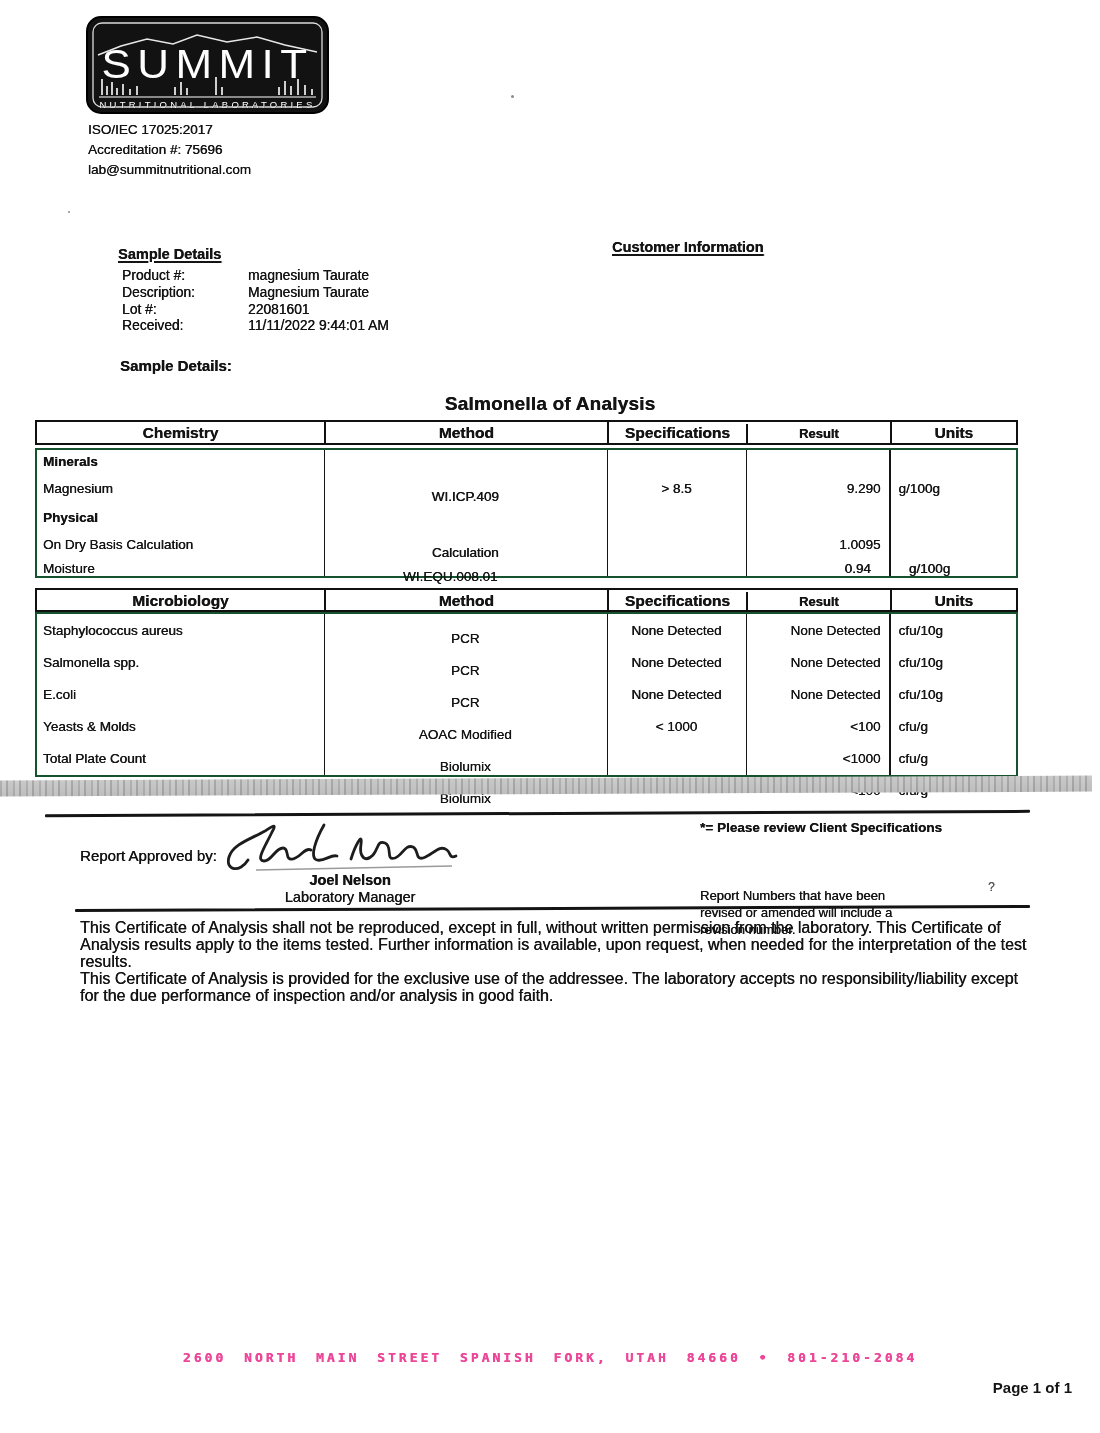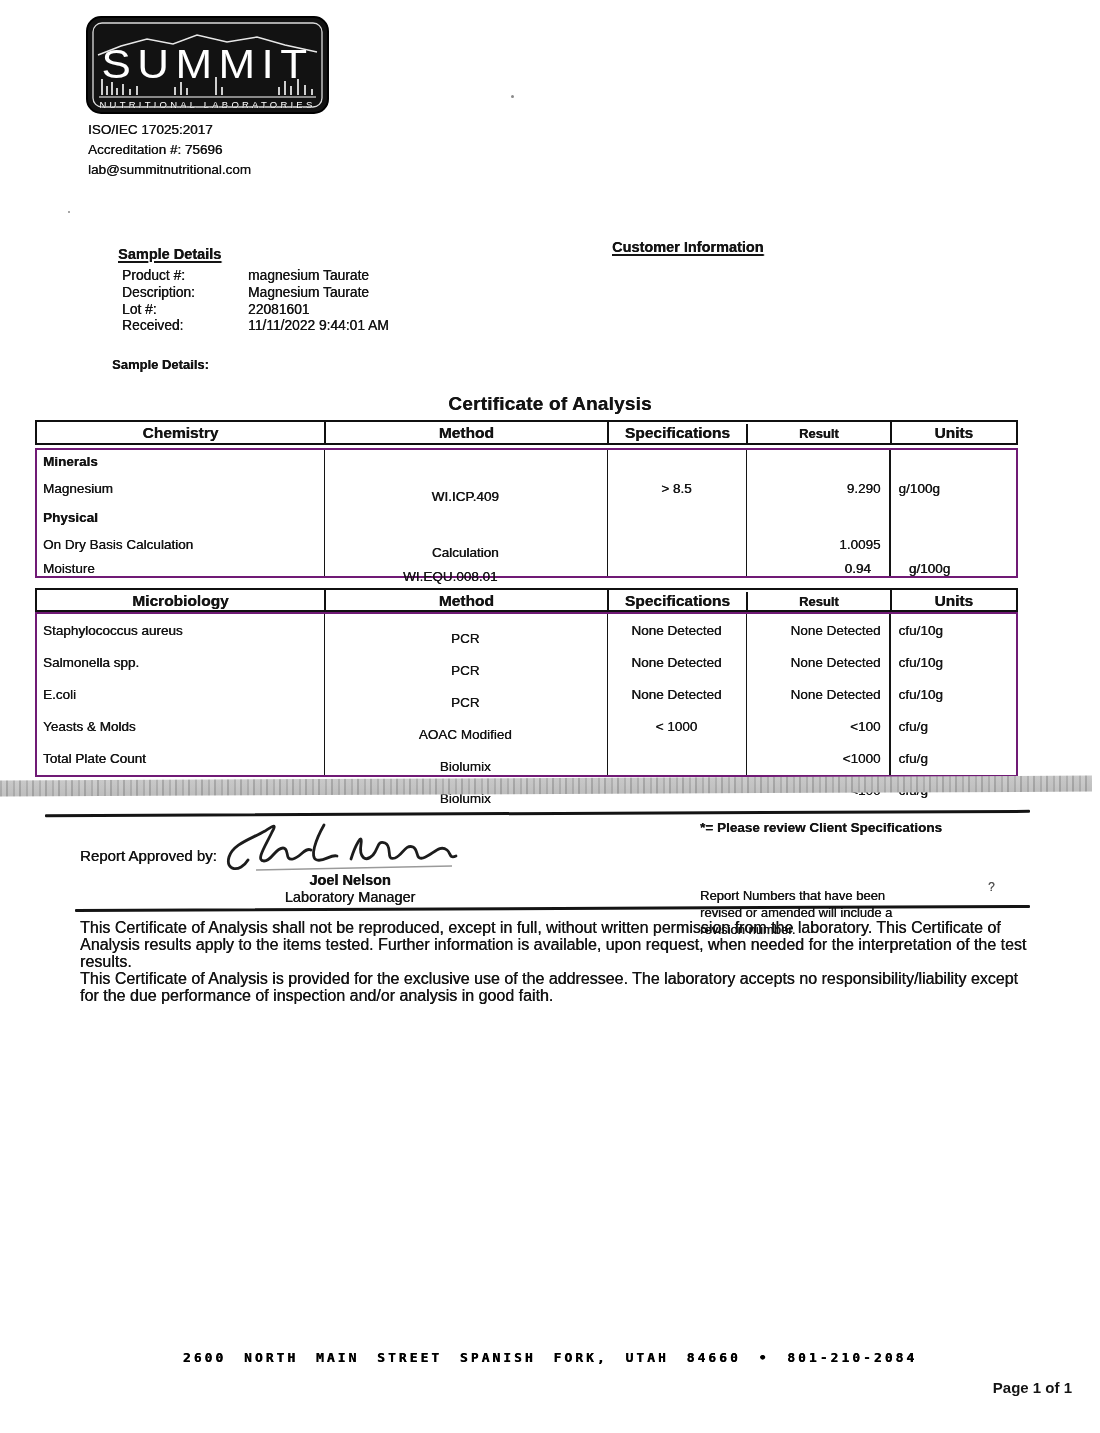--- a/index.html
+++ b/index.html
@@ -20,36 +20,36 @@
   .report-meta .row { display:flex; }
   .report-meta .lab { width:148px; font-weight:700; }
   .report-meta .val { font-weight:700; }
 
   .customer-head { left:612px; top:239px; font-size:14.5px; }
 
   .sample-head { left:118px; top:246px; font-size:14.5px; }
   .sample-fields { left:122px; top:268px; font-size:13.8px; line-height:16.8px; }
   .sample-fields .row { display:flex; }
   .sample-fields .lab { width:126px; }
-  .sample-sec { left:112px; top:357px; font-size:13px; font-weight:700; }
+  .sample-sec { left:120px; top:357px; font-size:15px; font-weight:700; }
 
   .coa-title { left:0; top:393px; width:1100px; text-align:center; font-size:19px; font-weight:700; letter-spacing:0.2px; }
 
   
   .thead {
     left:35px; width:983px; border:2.6px solid #101010; background:#fff;
     display:grid; grid-template-columns:288fr 284fr 140fr 144fr 127fr;
     align-items:center;
   }
   .thead .hc { text-align:center; font-weight:700; font-size:15.5px; padding:2px 0 3px; border-left:2.4px solid #101010; }
   .thead .hc:first-child { border-left:none; }
   .thead .hc.small { font-size:13px; }
 
   .tbody {
-    left:35px; width:983px; border:2px solid #701a75; background:#fff;
+    left:35px; width:983px; border:2px solid #14532d; background:#fff;
   }
   .vd { position:absolute; top:0; bottom:0; width:1.6px; background:#141414; }
   .trow { display:grid; grid-template-columns:288fr 284fr 140fr 144fr 127fr; align-items:center; }
   .c { font-size:13.5px; }
   .c.name   { padding-left:6px; text-align:left; }
   .c.method { text-align:center;margin-top:17px; }
   .c.spec   { text-align:center; }
   .c.result { text-align:right; padding-right:9px; }
   .c.units  { text-align:left; padding-left:9px; }
 
@@ -84,21 +84,21 @@
 
   .note-star { left:700px; top:820px; font-size:13.5px; font-weight:700; }
   .note-rev { left:700px; top:849px; width:218px; font-size:13px; line-height:17px;margin-top:38px; }
   .note-artifact { left:988px; top:880px; font-size:12px; color:#555; }
 
   .disclaimer { left:80px; top:920px; width:953px; font-size:16px; line-height:16.9px; }
 
   .footer-address {
     left:0; top:1350px; width:1100px; text-align:center;
     font-family:"DejaVu Sans Mono", monospace; font-weight:700;
-    font-size:13px; letter-spacing:3px; word-spacing:7px; color:#000000;
+    font-size:13px; letter-spacing:3px; word-spacing:7px; color:#ec4899;
   }
   .page-num { right:28px; top:1379px; font-size:15px; font-weight:700; text-shadow:none; }
 </style>
 </head>
 <body>
 
 <div class="page">
 
   <svg class="abs" style="left:85px; top:15px;" width="245" height="100" viewBox="0 0 245 100" role="img">
     <rect x="2" y="2" width="241" height="96" rx="14" fill="#121212" stroke="#000" stroke-width="2"></rect>
@@ -152,21 +152,21 @@
       <span class="lab">Lot #:</span>
       <span>22081601</span>
     </div>
     <div class="row">
       <span class="lab">Received:</span>
       <span>11/11/2022 9:44:01 AM</span>
     </div>
   </div>
   <div class="abs sample-sec">Sample Details:</div>
 
-  <div class="abs coa-title">Certificate of Analysis</div>
+  <div class="abs coa-title">Salmonella of Analysis</div>
 
   <div class="abs thead" style="top:420px; height:25px;">
     <div class="hc">Chemistry</div>
     <div class="hc">Method</div>
     <div class="hc">Specifications</div>
     <div class="hc small">Result</div>
     <div class="hc">Units</div>
   </div>
 
   <div class="abs tbody chem-body">

